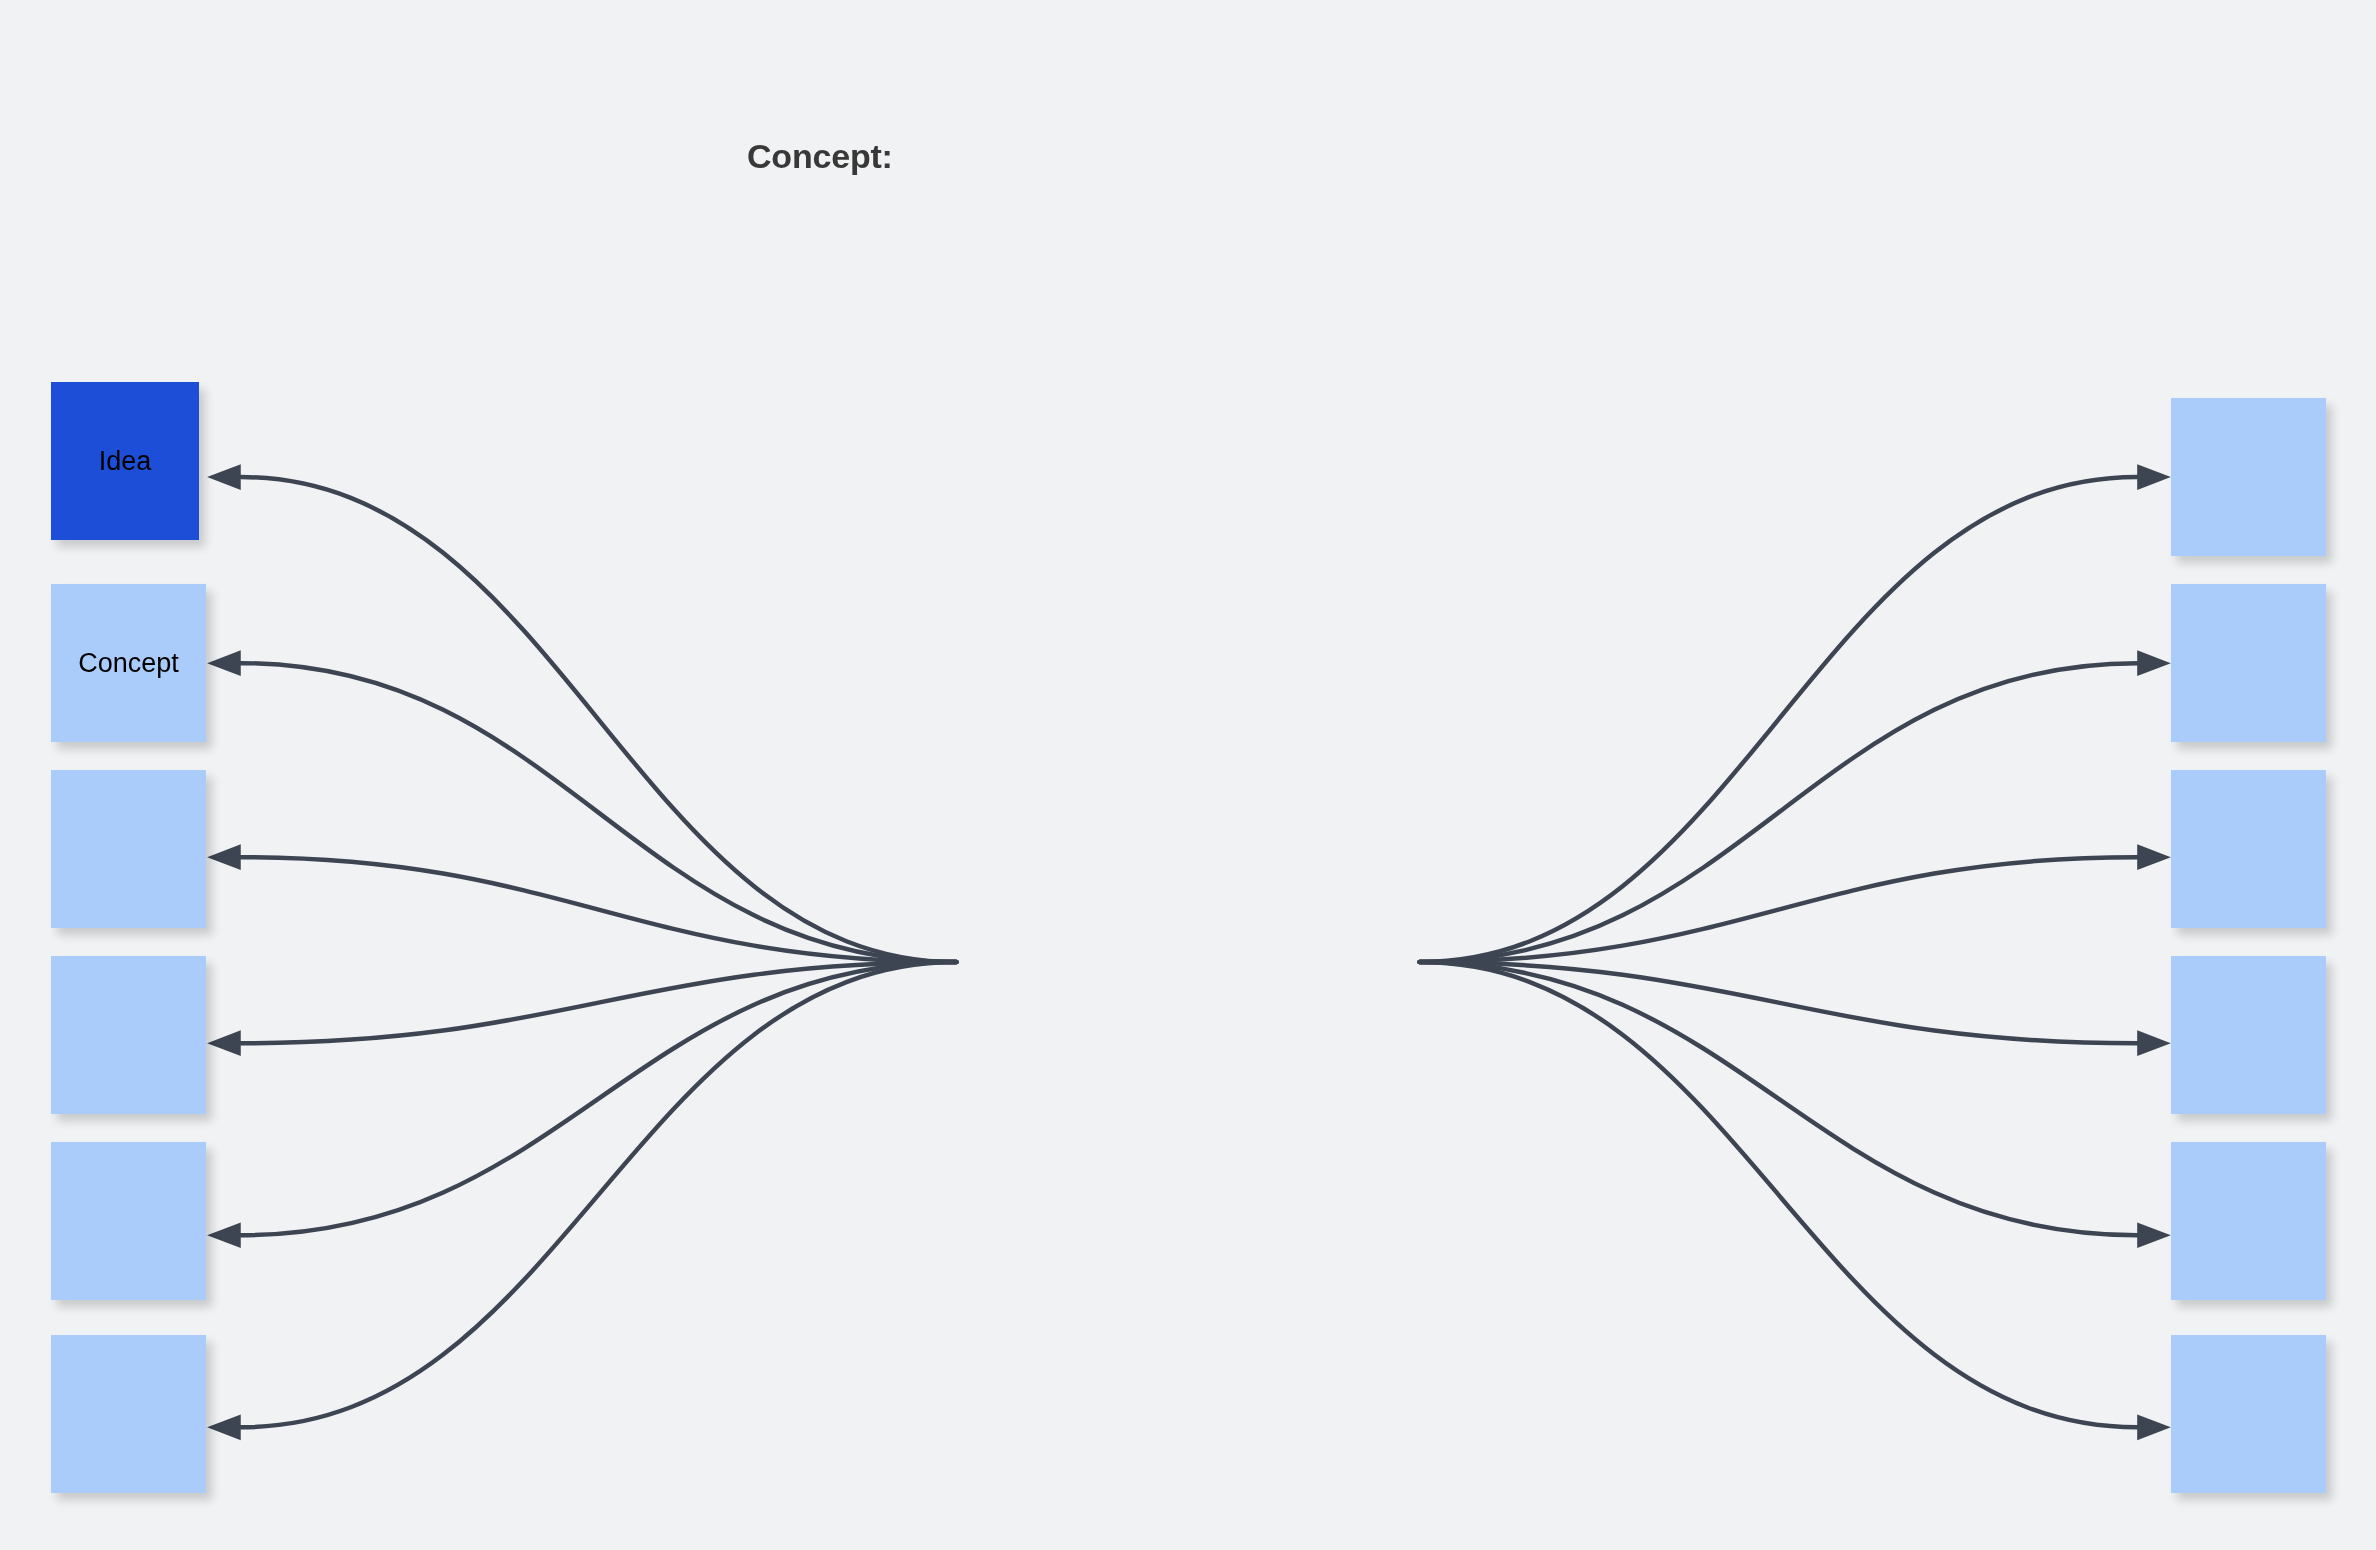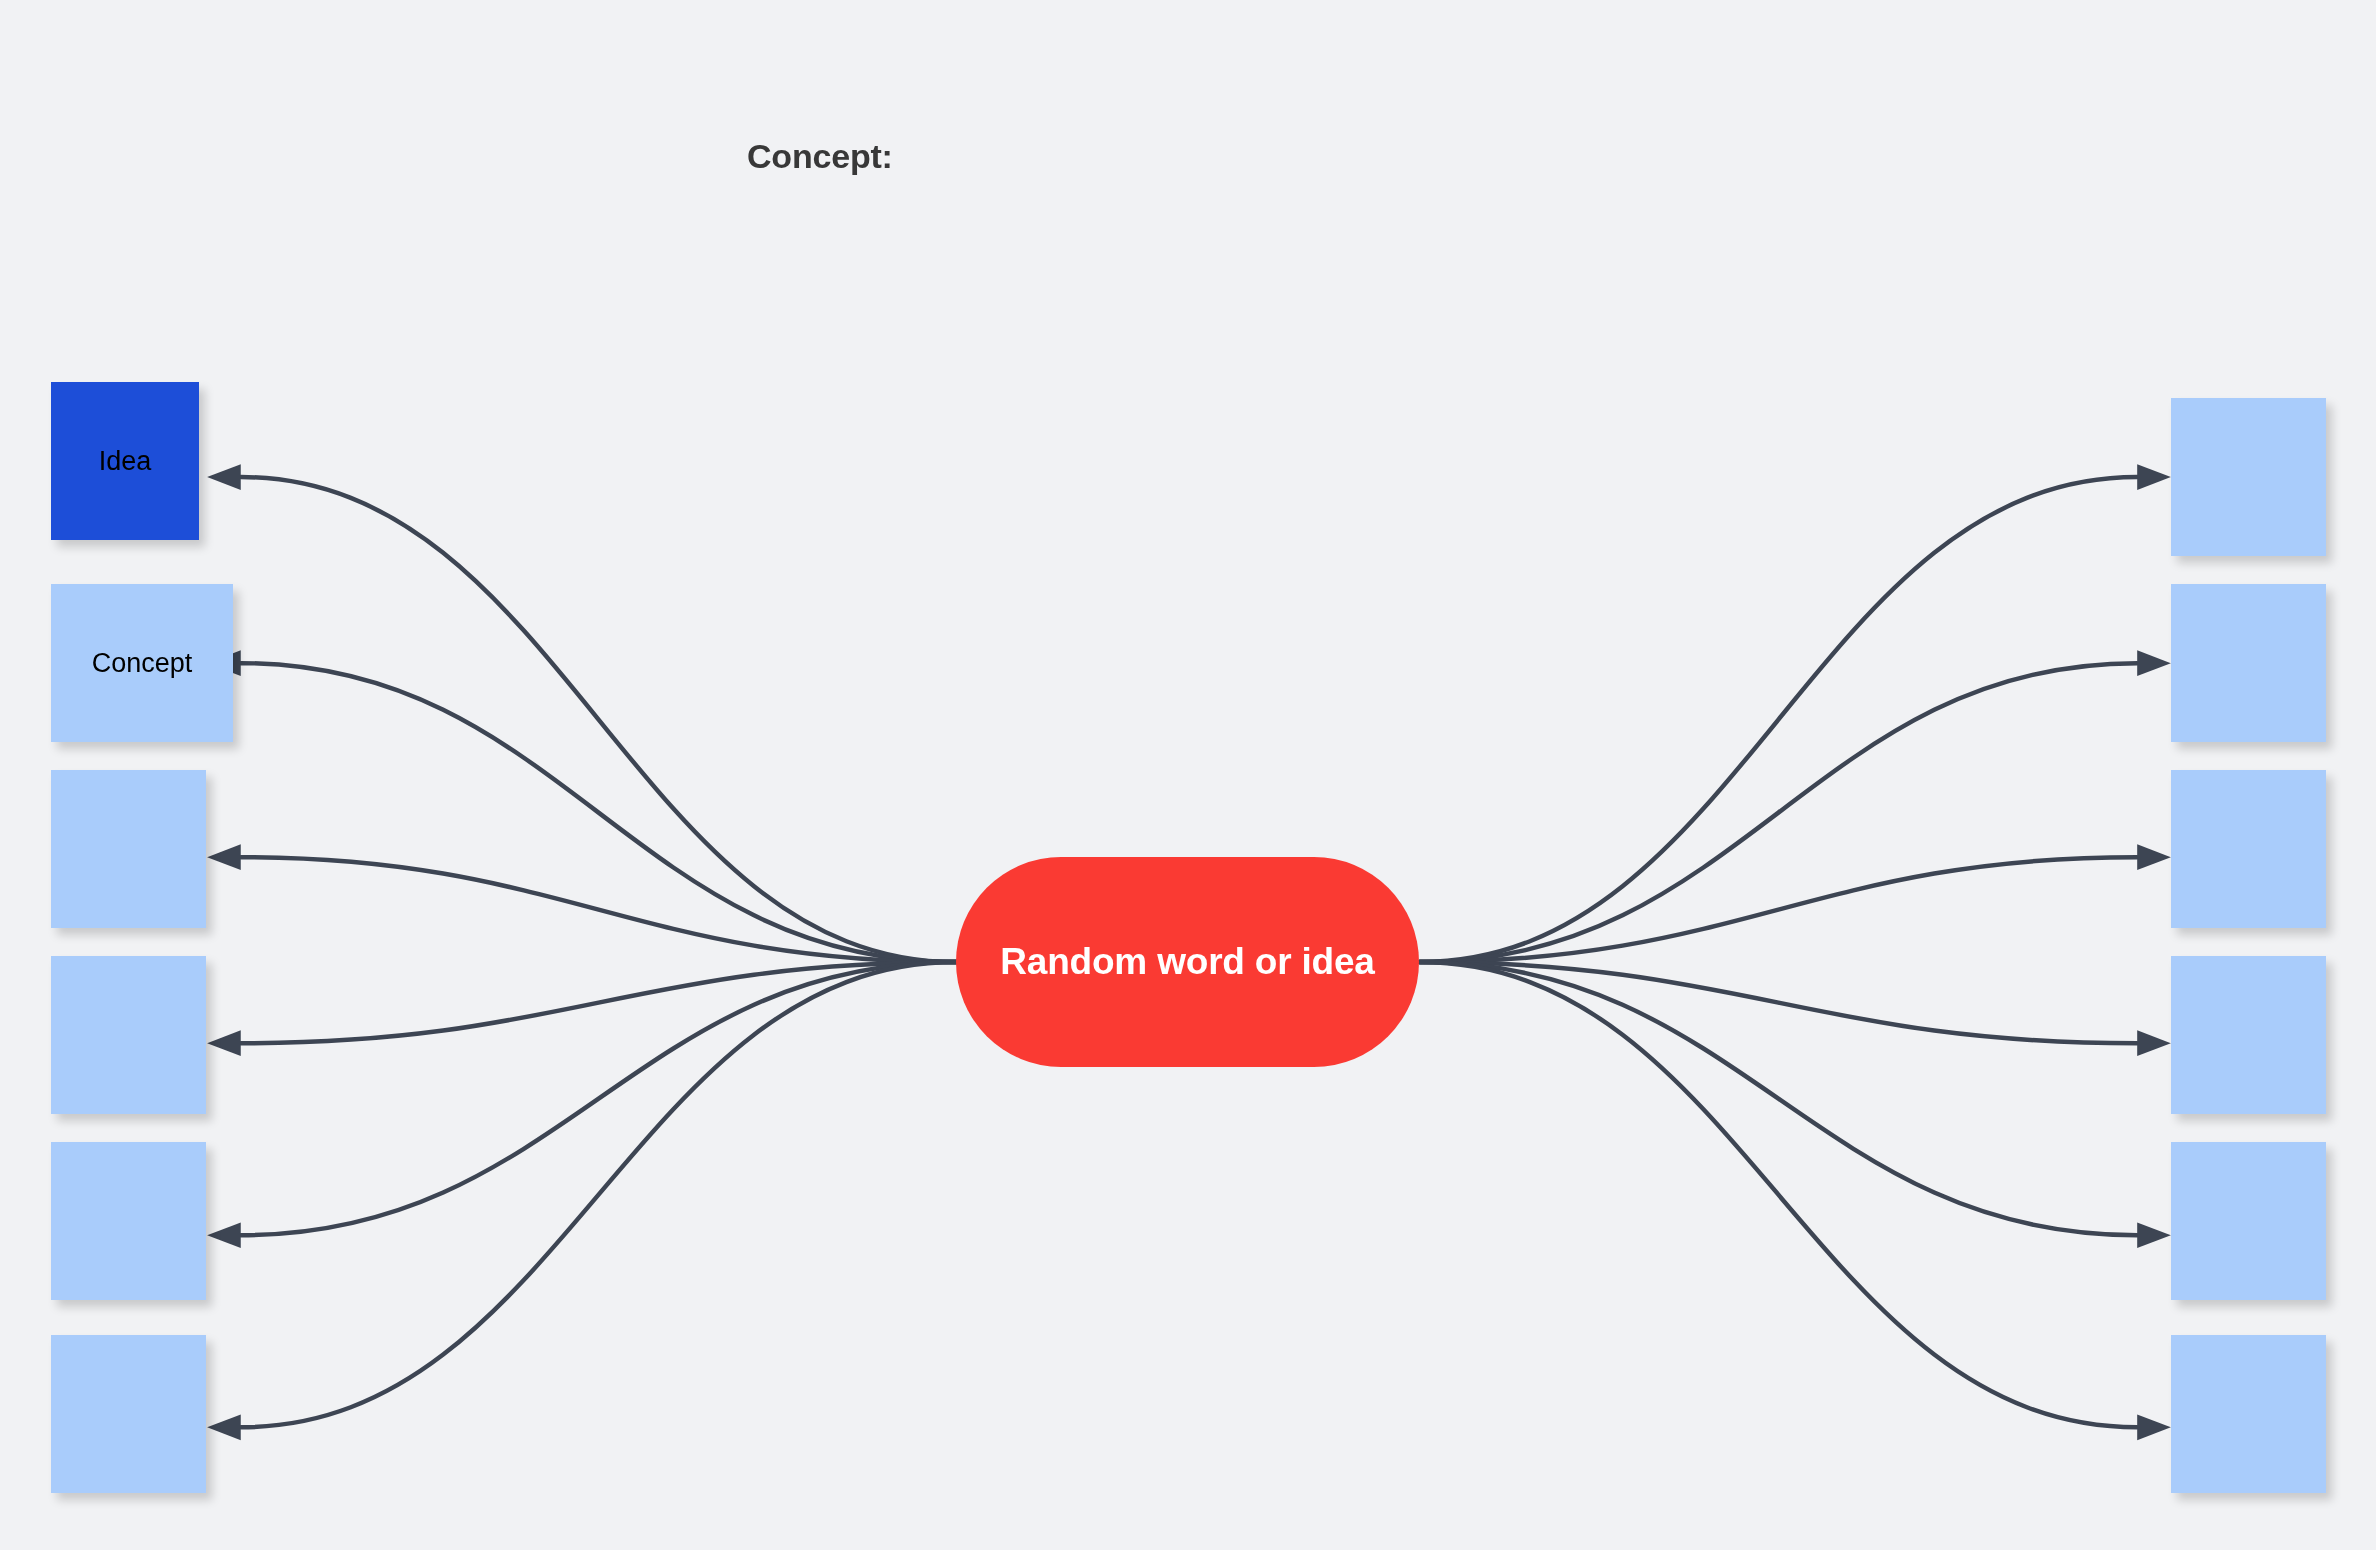--- a/index.html
+++ b/index.html
@@ -129,21 +129,21 @@
       <g>
         <path d="M 1434 972 C 1760.25 972, 1832.75 1442, 2159 1442" fill="none" stroke="#3d4553" stroke-width="4.5" stroke-linecap="round"></path>
         <polygon points="2193,1442 2159,1429 2159,1455" fill="#3d4553"></polygon>
       </g>
     </svg>
 
   <div id="left-notes-group">
       <div class="sticky" style="left: 51px; top: 382px; width: 148px; height: 158px; background: #1d4ed8;">
         <span class="sticky-label">Idea</span>
       </div>
-      <div class="sticky" style="left: 51px; top: 584px; width: 182px; height: 158px; background: rgb(169, 204, 251);">
+      <div class="sticky" style="left: 51px; top: 584px; width: 155px; height: 158px; background: rgb(169, 204, 251);">
         <span class="sticky-label">Concept</span>
       </div>
       <div class="sticky" style="left: 51px; top: 770px; width: 155px; height: 158px; background: rgb(169, 204, 251);">
         <span class="sticky-label"></span>
       </div>
       <div class="sticky" style="left: 51px; top: 956px; width: 155px; height: 158px; background: rgb(169, 204, 251);">
         <span class="sticky-label"></span>
       </div>
       <div class="sticky" style="left: 51px; top: 1142px; width: 155px; height: 158px; background: rgb(169, 204, 251);">
         <span class="sticky-label"></span>
@@ -166,18 +166,15 @@
         <span class="sticky-label"></span>
       </div>
       <div class="sticky" style="left: 2171px; top: 1142px; width: 155px; height: 158px; background: rgb(169, 204, 251);">
         <span class="sticky-label"></span>
       </div>
       <div class="sticky" style="left: 2171px; top: 1335px; width: 155px; height: 158px; background: rgb(169, 204, 251);">
         <span class="sticky-label"></span>
       </div>
     </div>
 
-  <div id="center-node">
-    <span id="center-node-label">Random word or idea</span>
-  </div>
 
 </div>
 
 
 </body></html>

